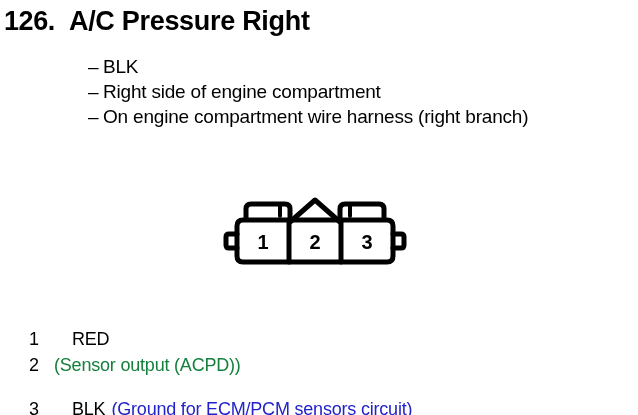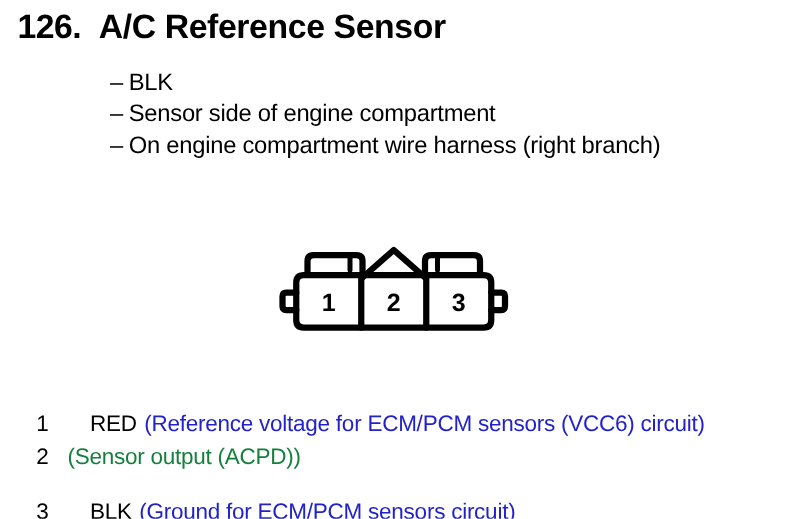--- a/index.html
+++ b/index.html
@@ -18,21 +18,21 @@
     -webkit-font-smoothing: antialiased;
   }
   .page {
     position: absolute;
     inset: 0;
   }
 
   
   .title-row {
     position: absolute;
-    left: 14px;
+    left: 4px;
     top: 6px;
     display: flex;
     align-items: center;
     white-space: nowrap;
   }
   .title-num {
     font-size: 27px;
     font-weight: bold;
     letter-spacing: -0.4px;
   }
@@ -111,31 +111,31 @@
     margin-left: 6px;
   }
 </style>
 </head>
 <body>
 
 <div class="page">
 
   <div class="title-row">
     <span class="title-num">126.</span>
-    <span class="title-text">A/C Reference Sensor</span>
+    <span class="title-text">A/C Pressure Right</span>
   </div>
 
   <div class="bullets">
     <div class="bullet">
       <span class="bullet-dash">–</span>
       <span class="bullet-label">BLK</span>
     </div>
     <div class="bullet">
       <span class="bullet-dash">–</span>
-      <span class="bullet-label">Sensor side of engine compartment</span>
+      <span class="bullet-label">Right side of engine compartment</span>
     </div>
     <div class="bullet">
       <span class="bullet-dash">–</span>
       <span class="bullet-label">On engine compartment wire harness (right branch)</span>
     </div>
   </div>
 
   <div class="connector">
     <svg width="186" height="82" viewBox="0 0 186 82" xmlns="http://www.w3.org/2000/svg">
       <g fill="none" stroke="#000000" stroke-width="5" stroke-linejoin="round" stroke-linecap="round">
@@ -164,21 +164,20 @@
       <text class="pin-digit" x="41" y="57">1</text>
       <text class="pin-digit" x="93" y="57">2</text>
       <text class="pin-digit" x="145" y="57">3</text>
     </svg>
   </div>
 
   <div class="legend">
     <div class="legend-row">
       <span class="legend-num">1</span>
       <span class="legend-wire">RED</span>
-      <span class="legend-desc" style="color: rgb(34, 34, 204);">(Reference voltage for ECM/PCM sensors (VCC6) circuit)</span>
     </div>
     <div class="legend-row">
       <span class="legend-num">2</span>
       <span class="legend-desc" style="color: #15803d;">(Sensor output (ACPD))</span>
     </div>
     <div class="legend-row">
       <span class="legend-num">3</span>
       <span class="legend-wire">BLK</span>
       <span class="legend-desc" style="color: rgb(34, 34, 204); margin-top: 18px;">(Ground for ECM/PCM sensors circuit)</span>
     </div>

